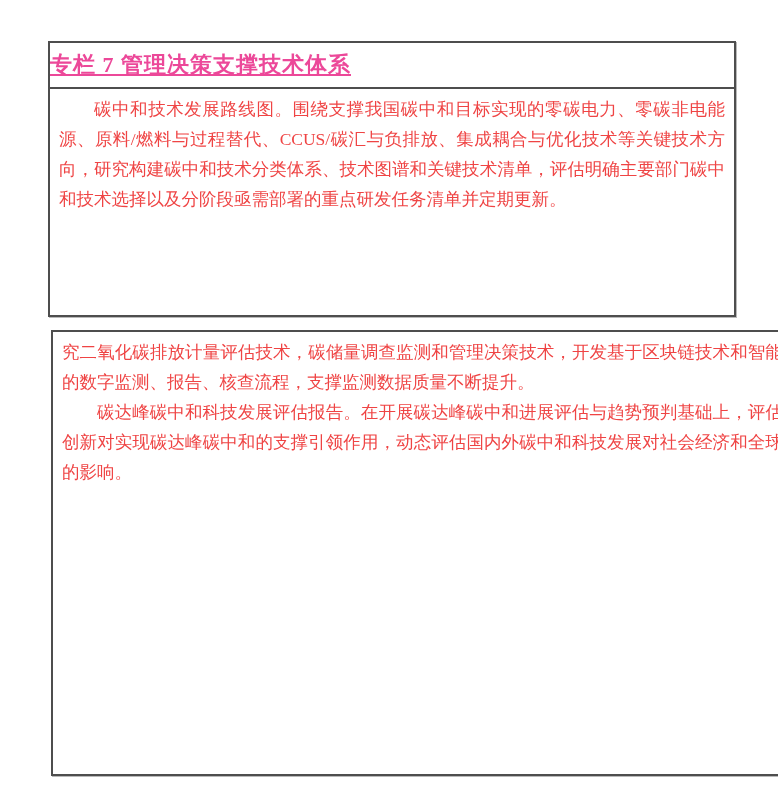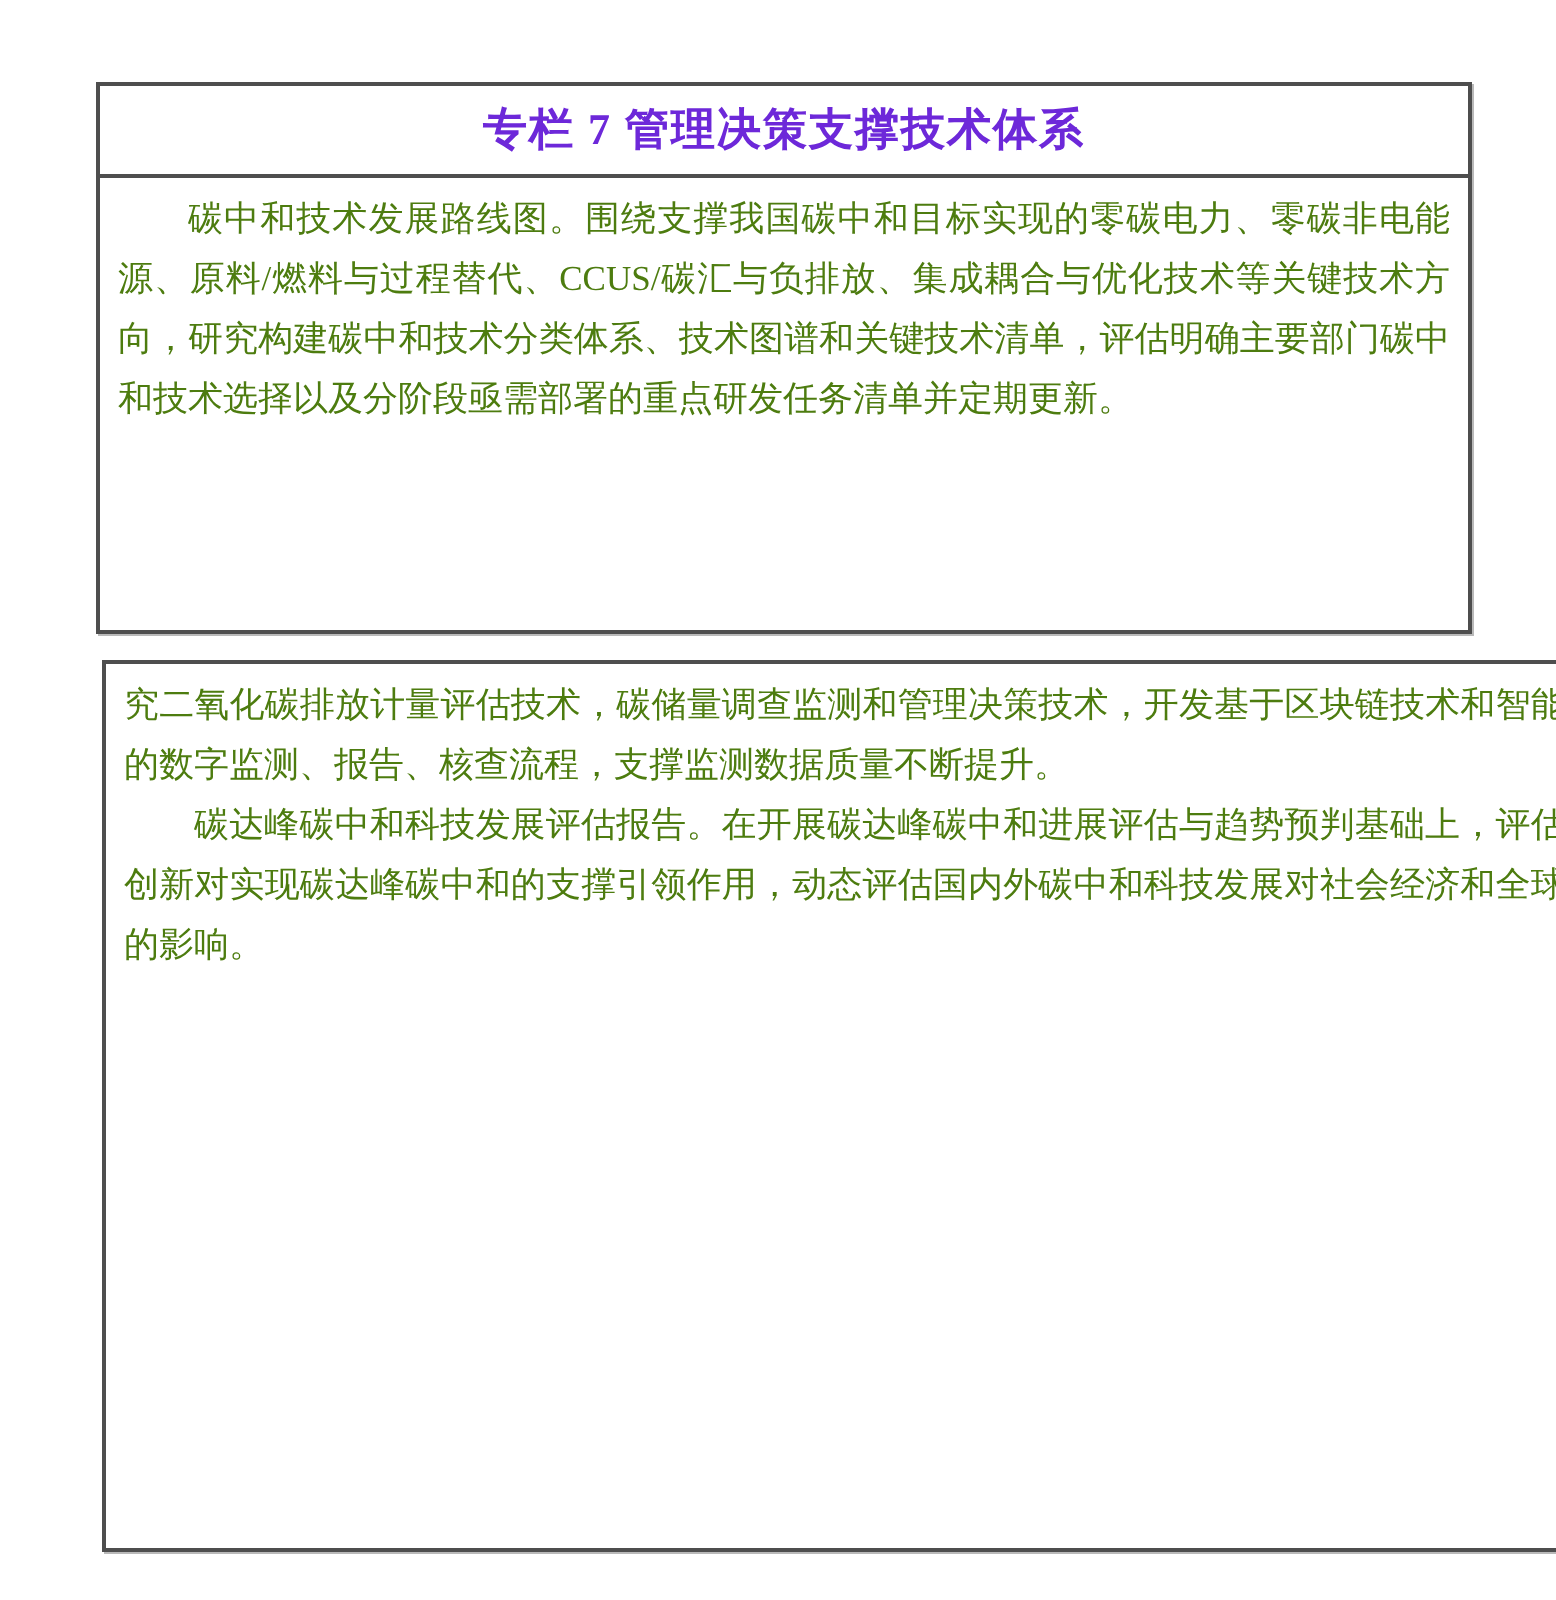--- a/index.html
+++ b/index.html
@@ -32,36 +32,37 @@
   }
   .box2 {
     left: 51px;
     top: 330px;
     width: 778px;
     height: 446px;
   }
   .box-title {
     height: 44px;
     line-height: 44px;
-    text-align: center;
+    text-align: left;
     font-weight: bold;
     font-size: 22px;
     letter-spacing: 1px;
     border-bottom: 2px solid #4e4e4e;
-    color: #6d28d9;
+    color: #ec4899;
+    text-decoration: underline;
   }
   .box-body {
     padding: 5px 9px 4px 9px;
   }
   .para {
     margin: 0;
     font-size: 17.5px;
     line-height: 30px;
     text-align: justify;
-    color: #4d7c0f;
+    color: #ef4444;
   }
   .indent {
     text-indent: 2em;
   }
 </style>
 </head>
 <body>
 
 <div class="page">
 

